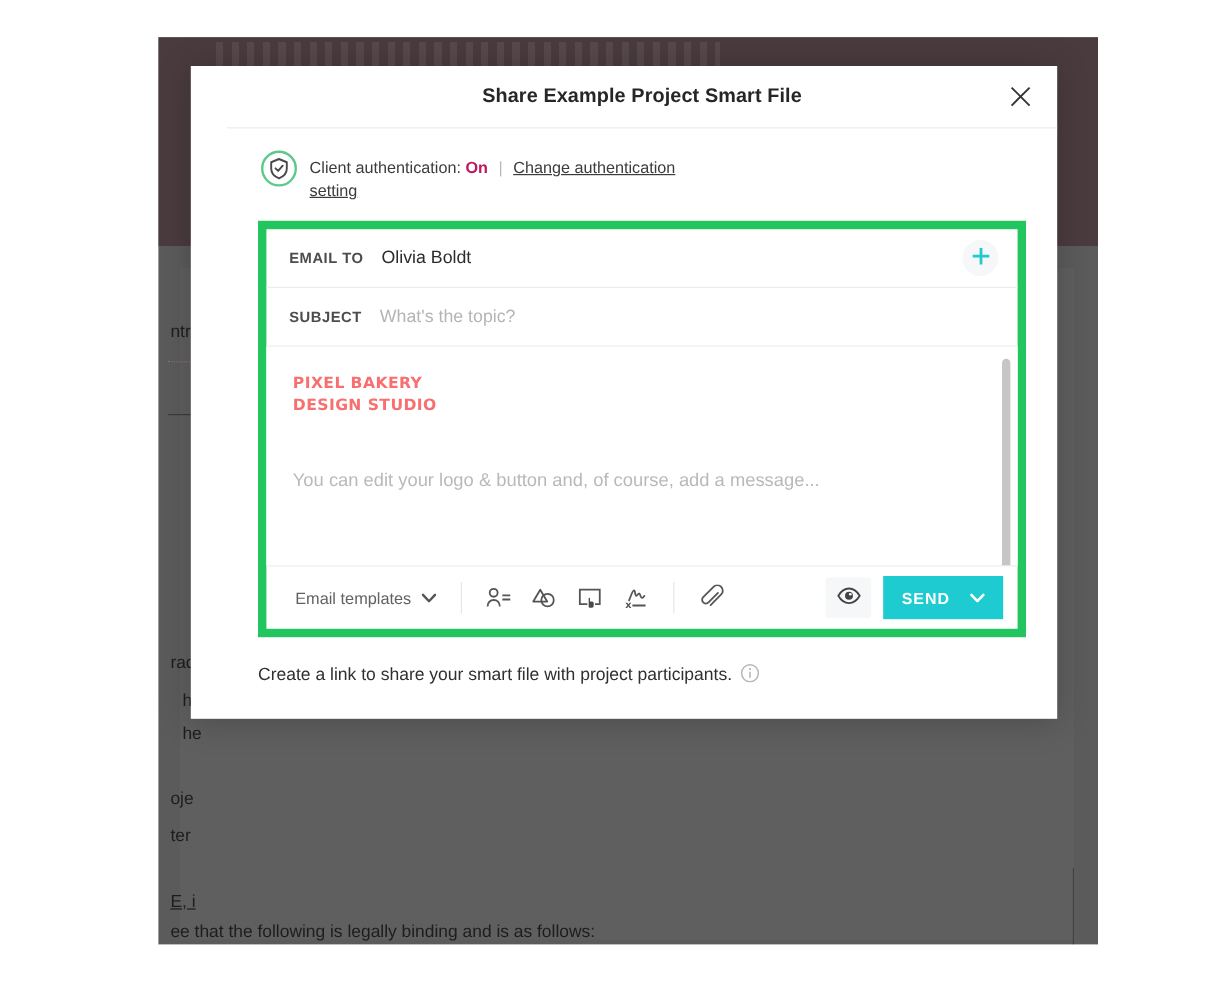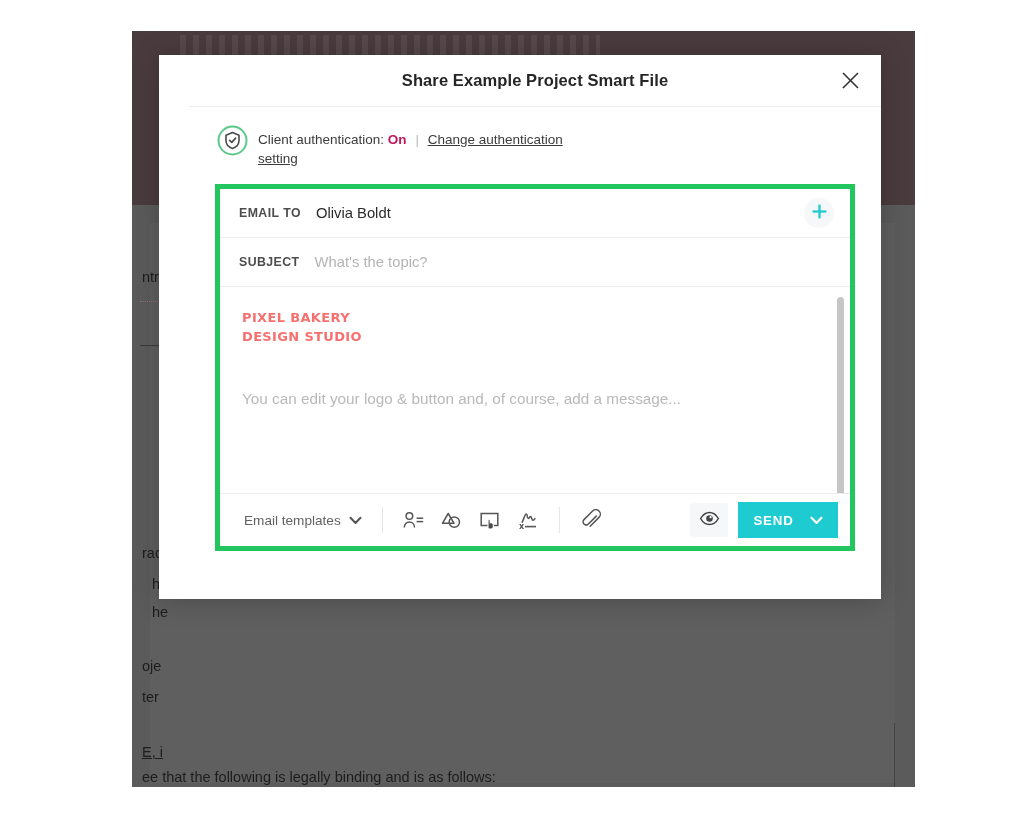--- a/index.html
+++ b/index.html
@@ -86,21 +86,21 @@
     max-width: 330px; padding-top: 2px;
   }
   .auth-text b { font-weight: bold; color: #be185d; }
   .auth-sep { color: #b8b8b8; padding: 0 5px; }
   .auth-link {
     color: #3c3c3c; text-decoration: underline; cursor: pointer;
   }
 
   
   .compose {
-    border: 5px solid #22c55e;
+    border: 7px solid #22c55e;
     display: flex; flex-direction: column;
     flex: 1 1 auto; min-height: 0;
   }
   .field-row {
     display: flex; align-items: center; height: 49px; flex: 0 0 49px;
     border-bottom: 1px solid #ececec; padding: 0 16px 0 19px;
   }
   .field-label {
     font-size: 12.3px; font-weight: bold; color: #4c4c4c;
     letter-spacing: .45px; flex: 0 0 auto;
@@ -337,16 +337,26 @@
                 <polyline points="1.5,1.7 6.5,7 11.5,1.7" fill="none" stroke="#fff" stroke-width="2.1" stroke-linecap="round" stroke-linejoin="round"></polyline>
               </svg>
             </span>
           </button>
         </div>
 
       </div>
     </div>
 
     <div class="modal-footer">
+      <div class="footer-text">
+        <span>Create a link to share your smart file with project participants.</span>
+        <span>
+          <svg width="16" height="16" viewBox="0 0 16 16">
+            <circle cx="8" cy="8" r="7" fill="none" stroke="#b6b6b6" stroke-width="1.2"></circle>
+            <circle cx="8" cy="4.6" r=".95" fill="#b6b6b6"></circle>
+            <line x1="8" y1="6.8" x2="8" y2="11.8" stroke="#b6b6b6" stroke-width="1.3"></line>
+          </svg>
+        </span>
+      </div>
     </div>
 
   </div>
 </div>
 
 </body></html>

